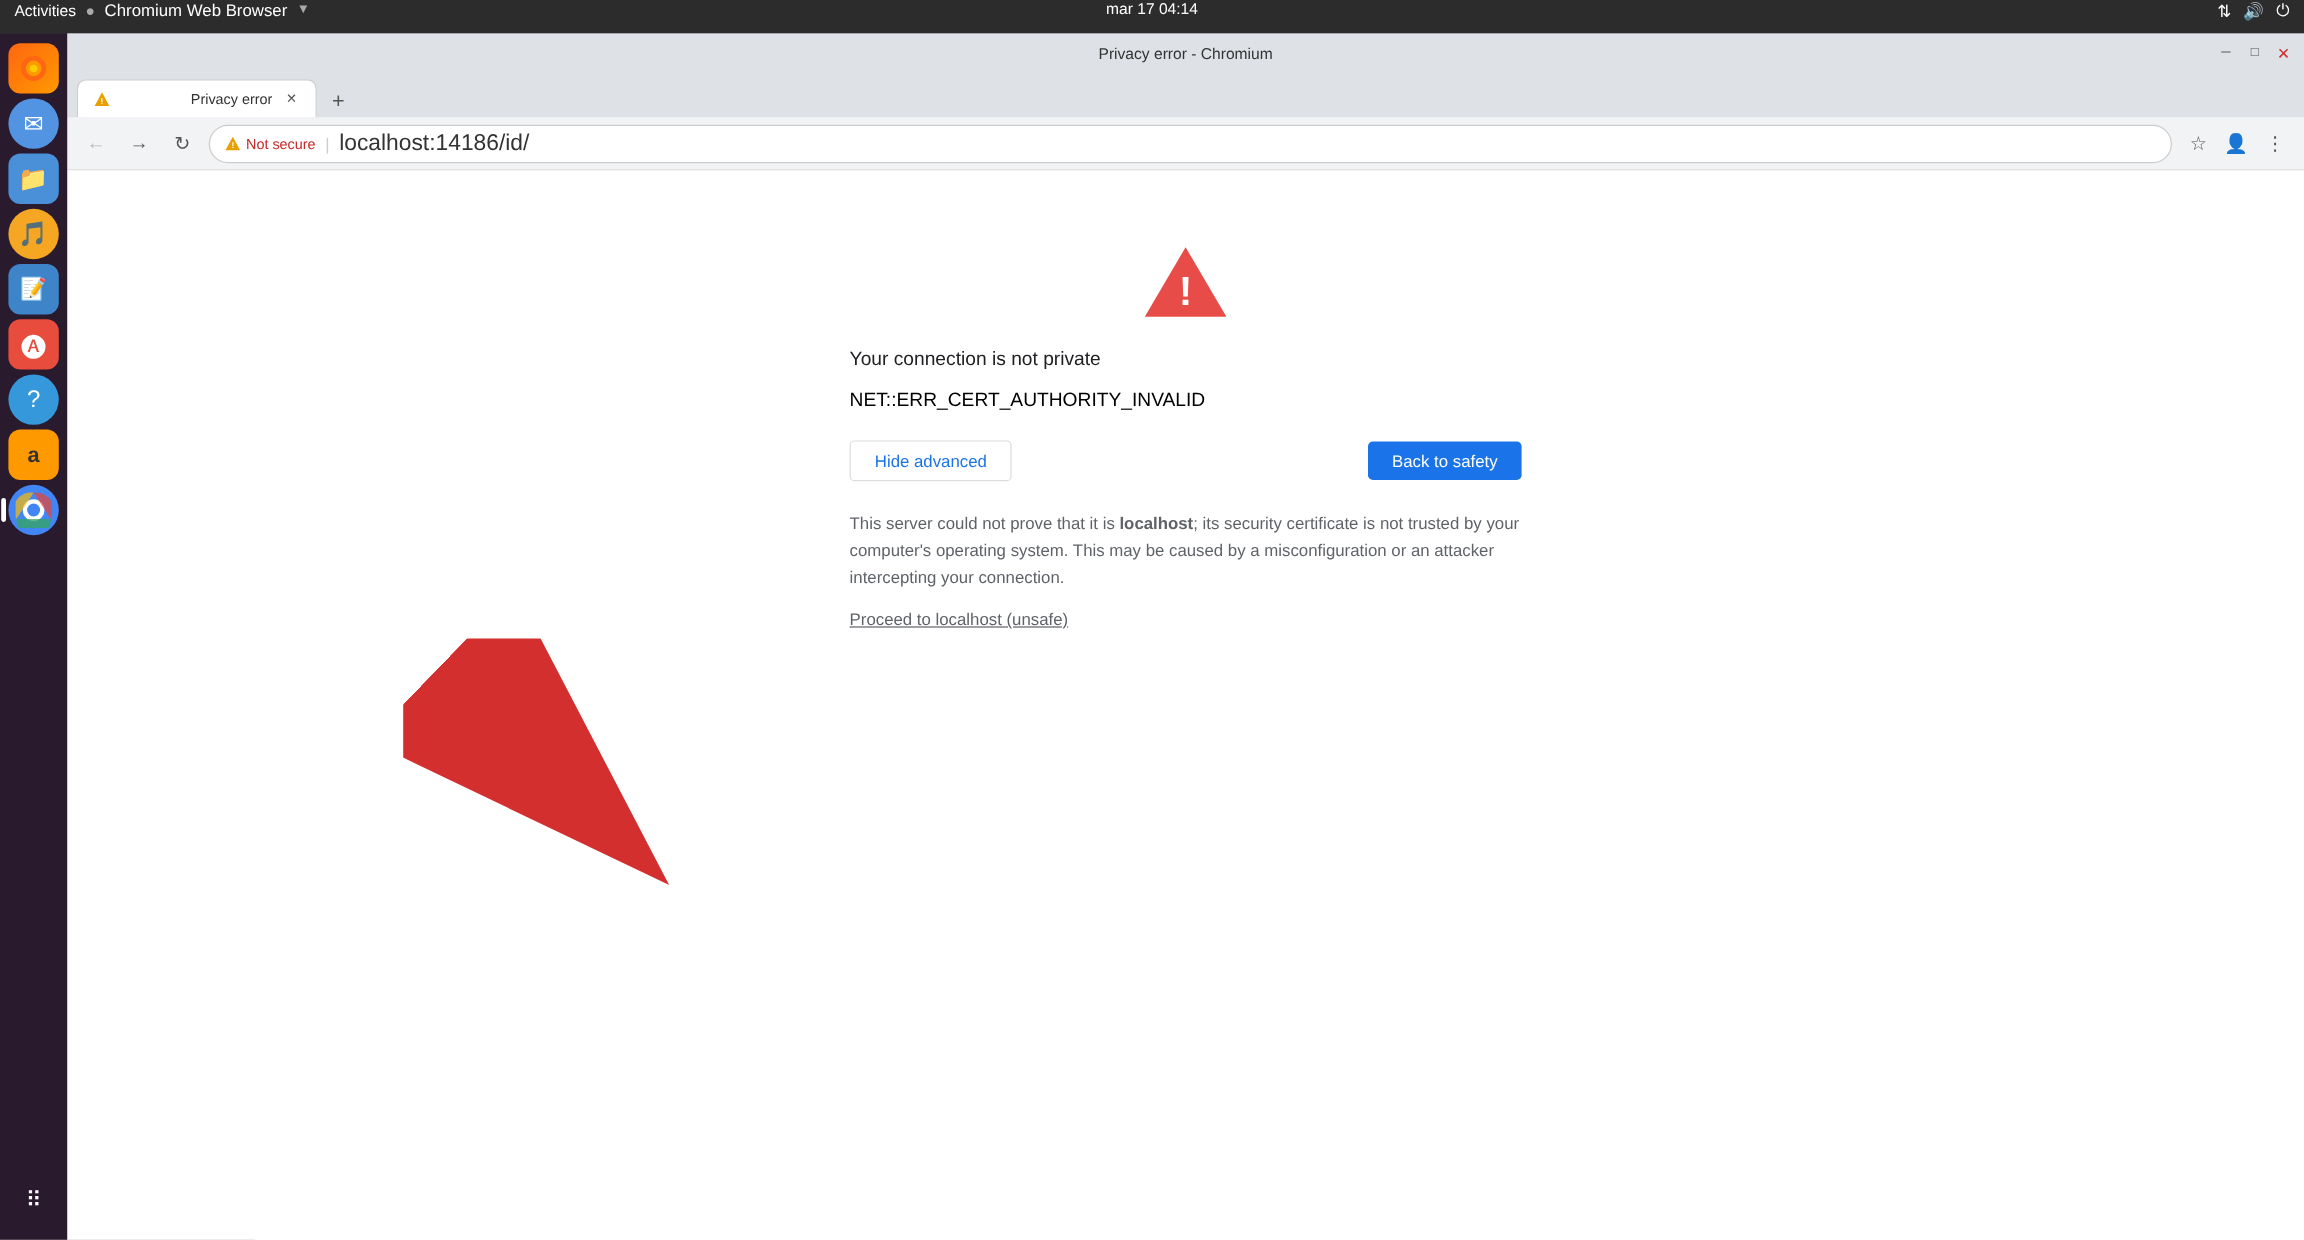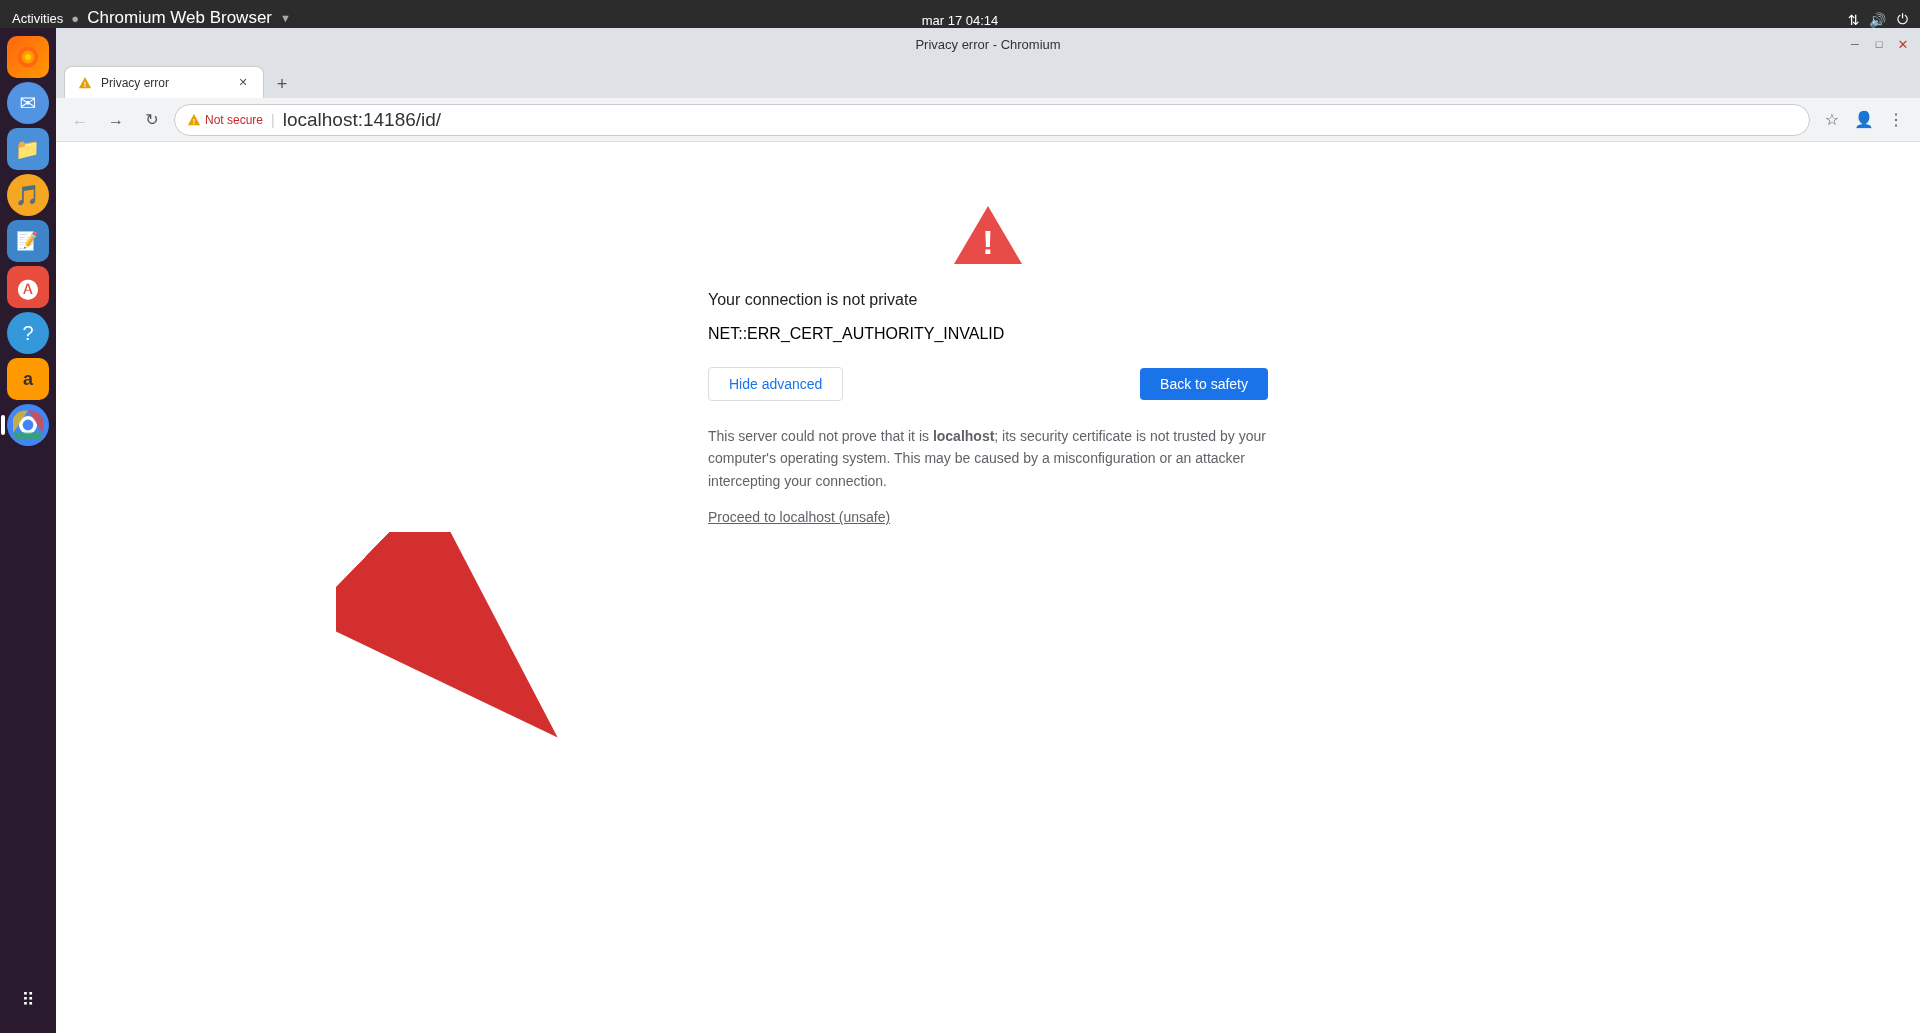--- a/index.html
+++ b/index.html
@@ -4,31 +4,31 @@
   <style>
     * { margin: 0; padding: 0; box-sizing: border-box; }
     body { width: 1920px; height: 1033px; overflow: hidden; font-family: 'Segoe UI', Arial, sans-serif; background: #3a3a3a; }
 
     
     .system-bar {
       width: 1920px;
       height: 28px;
       background: #2c2c2c;
       display: flex;
-      align-items: flex-end;
+      align-items: flex-start;
       justify-content: space-between;
       padding: 0 12px;
       color: #fff;
       font-size: 13px;
     }
     .system-bar-left { display: flex; align-items: center; gap: 8px; }
     .system-bar-center { position: absolute; left: 50%; transform: translateX(-50%); font-size: 13px; color: #fff; }
     .system-bar-right { display: flex; align-items: center; gap: 10px; margin-left: auto; }
     .activities-btn { color: #fff; font-size: 13px; cursor: pointer; }
-    .app-name { color: #fff; font-size: 17px; }
+    .app-name { color: #fff; font-size: 14px; }
 
     
     .dock {
       position: absolute;
       left: 0;
       top: 28px;
       width: 56px;
       height: 1005px;
       background: #2a1a2e;
       display: flex;
@@ -123,20 +123,21 @@
     .win-btn-close { color: #cc3333; font-size: 13px; }
 
     
     .tab-bar {
       height: 38px;
       background: #dee1e6;
       display: flex;
       align-items: flex-end;
       padding: 0 8px;
       flex-shrink: 0;
+      text-align: right;
     }
     .tab {
       height: 32px;
       background: #fff;
       border-radius: 8px 8px 0 0;
       display: flex;
       align-items: center;
       padding: 0 12px;
       gap: 8px;
       min-width: 200px;

